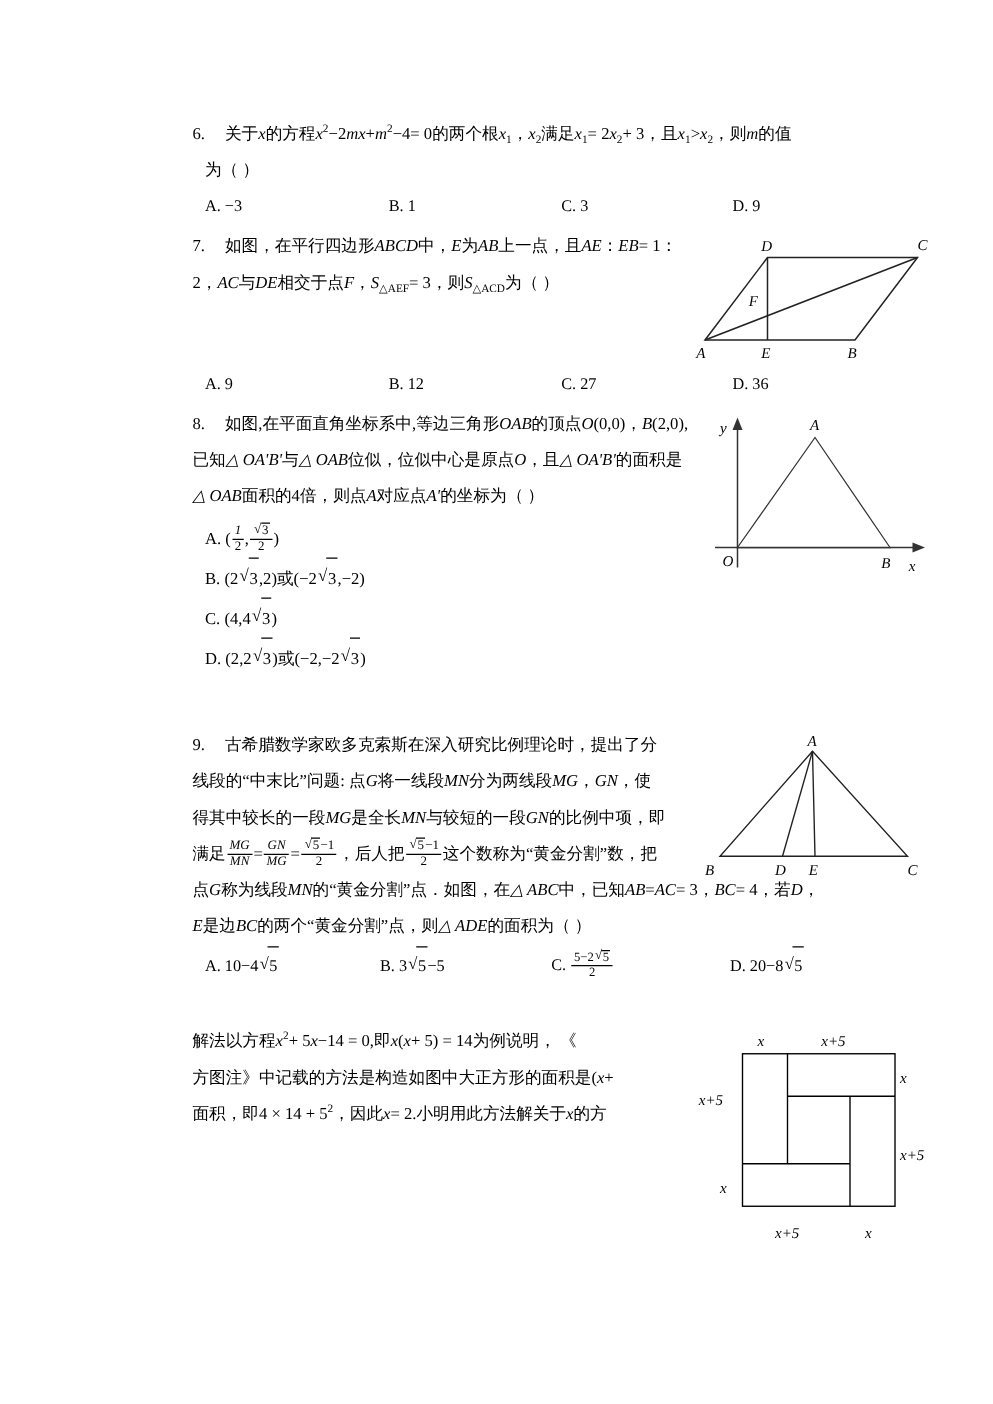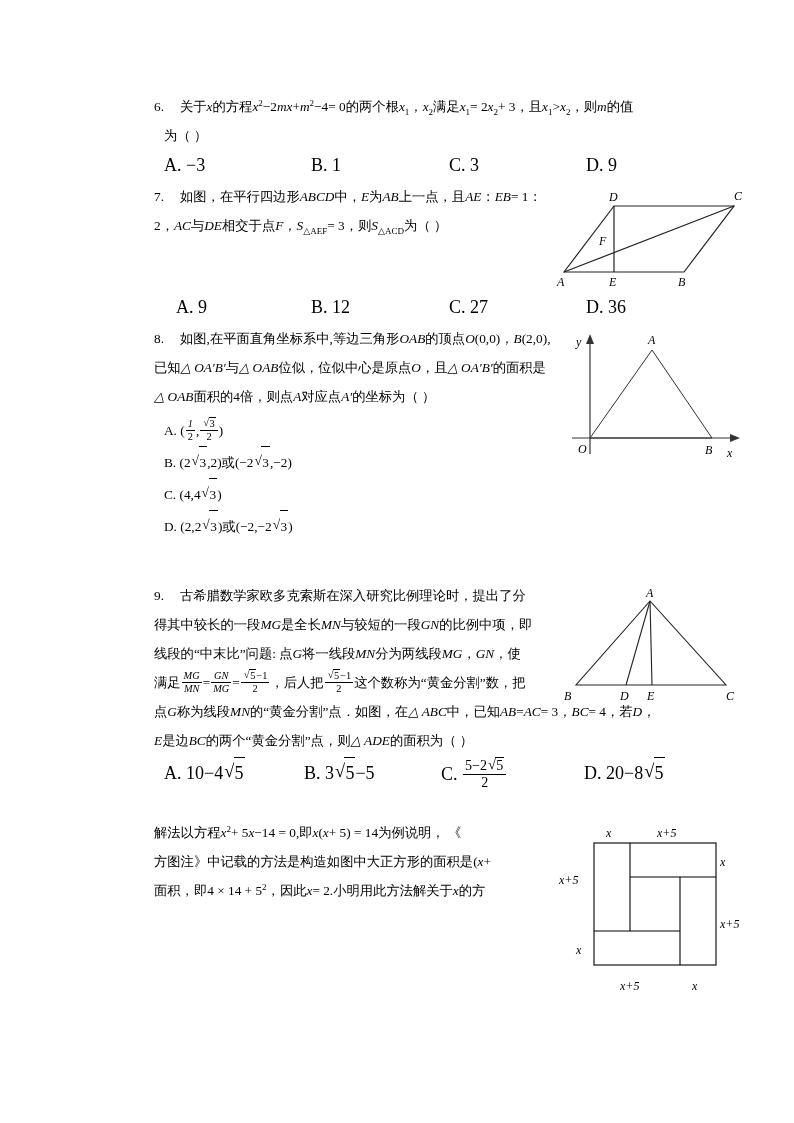--- a/index.html
+++ b/index.html
@@ -78,21 +78,21 @@
     font-size: 1.02em;
   }
   .sqrt > .radicand {
     display: inline-block;
     border-top: 1px solid #000;
     padding: 0 1px;
   }
 
   
   .opts {
-    font-size: 18px;
+    font-size: 13px;
     line-height: 30px;
     position: relative;
     height: 30px;
   }
   .opt {
     position: absolute;
     white-space: nowrap;
   }
   .opt .lab { font-family: "Liberation Serif", serif; }
   .optlist .optline {
@@ -153,21 +153,21 @@
         <text class="figlabel" x="57" y="17">D</text>
         <text class="figlabel" x="182" y="16">C</text>
         <text class="figlabel" x="47" y="61">F</text>
         <text class="figlabel" x="5" y="102">A</text>
         <text class="figlabel" x="57" y="102">E</text>
         <text class="figlabel" x="126" y="102">B</text>
       </svg>
     </div>
 
     <div class="opts" style="margin-top:52px;">
-      <span class="opt" style="left:22px;"><span class="lab">A.</span>&nbsp;<span class="mn">9</span></span>
+      <span class="opt" style="left:10px;"><span class="lab">A.</span>&nbsp;<span class="mn">9</span></span>
       <span class="opt" style="left:157px;"><span class="lab">B.</span>&nbsp;<span class="mn">12</span></span>
       <span class="opt" style="left:295px;"><span class="lab">C.</span>&nbsp;<span class="mn">27</span></span>
       <span class="opt" style="left:432px;"><span class="lab">D.</span>&nbsp;<span class="mn">36</span></span>
     </div>
   </div>
 
   <div class="q" style="min-height:255px;">
     <div class="qbody col-med">
       <span class="qnum">8.</span><span>如图,在平面直角坐标系中,等边三角形</span><span class="mi">OAB</span><span>的顶点</span><span class="mi">O</span><span class="mn">(0,0)</span><span>，</span><span class="mi">B</span><span class="mn">(</span><span class="mn">2,0)</span><span>,已知</span><span class="mi">△ OA'B'</span><span>与</span><span class="mi">△ OAB</span><span>位似，位似中心是原点</span><span class="mi">O</span><span>，且</span><span class="mi">△ OA'B'</span><span>的</span><span>面积是</span><span class="mi">△ OAB</span><span>面积的4倍，则点</span><span class="mi">A</span><span>对应点</span><span class="mi">A'</span><span>的坐标为（  ）</span>
     </div>
@@ -201,22 +201,22 @@
       </div>
       <div class="optline">
         <span class="ind"></span><span class="lab">D.</span>&nbsp;<span class="mn">(2,2</span><span class="sqrt"><span class="rad">√</span><span class="radicand mn">3</span></span><span class="mn">)</span><span>或</span><span class="mn">(−2,−2</span><span class="sqrt"><span class="rad">√</span><span class="radicand mn">3</span></span><span class="mn">)</span>
       </div>
     </div>
   </div>
 
   <div class="q" style="min-height:235px;">
     <div class="qbody col-mid">
       <div><span class="qnum">9.</span><span>古希腊数学家欧多克索斯在深入研究比例理论时，提出了分</span></div>
+      <div><span>线段的“中末比”问题: 点</span><span class="mi">G</span><span>将一线段</span><span class="mi">MN</span><span>分为两线段</span><span class="mi">MG</span><span>，</span><span class="mi">GN</span><span>，使</span></div>
       <div><span>得其中较长的一段</span><span class="mi">MG</span><span>是全长</span><span class="mi">MN</span><span>与较短的一段</span><span class="mi">GN</span><span>的比例中项，即</span></div>
-      <div><span>线段的“中末比”问题: 点</span><span class="mi">G</span><span>将一线段</span><span class="mi">MN</span><span>分为两线段</span><span class="mi">MG</span><span>，</span><span class="mi">GN</span><span>，使</span></div>
       <div><span>满足</span><span class="frac"><span class="num mi">MG</span><span class="den mi">MN</span></span><span class="mn">=</span><span class="frac"><span class="num mi">GN</span><span class="den mi">MG</span></span><span class="mn">=</span><span class="frac"><span class="num"><span class="sqrt"><span class="rad">√</span><span class="radicand mn">5</span></span><span class="mn">−1</span></span><span class="den mn">2</span></span><span>，后人把</span><span class="frac"><span class="num"><span class="sqrt"><span class="rad">√</span><span class="radicand mn">5</span></span><span class="mn">−1</span></span><span class="den mn">2</span></span><span>这个数称为“黄金分割”数，把</span></div>
       <div style="width:590px;"><span>点</span><span class="mi">G</span><span>称为线段</span><span class="mi">MN</span><span>的“黄金分割”点．如图，在</span><span class="mi">△ ABC</span><span>中，已知</span><span class="mi">AB</span><span class="mn">=</span><span class="mi">AC</span><span class="mn">= 3</span><span>，</span><span class="mi">BC</span><span class="mn">= 4</span><span>，若</span><span class="mi">D</span><span>，</span></div>
       <div><span class="mi">E</span><span>是边</span><span class="mi">BC</span><span>的两个“黄金分割”点，则</span><span class="mi">△ ADE</span><span>的面积为（  ）</span></div>
     </div>
 
     <div class="fig" style="left:400px; top:4px;">
       <svg width="196" height="122" viewBox="0 0 196 122">
         <g stroke="#222" stroke-width="1.1" fill="none">
           <polygon points="96,16 22,100 172,100"></polygon>
           <line x1="96" y1="16" x2="72" y2="100"></line>

